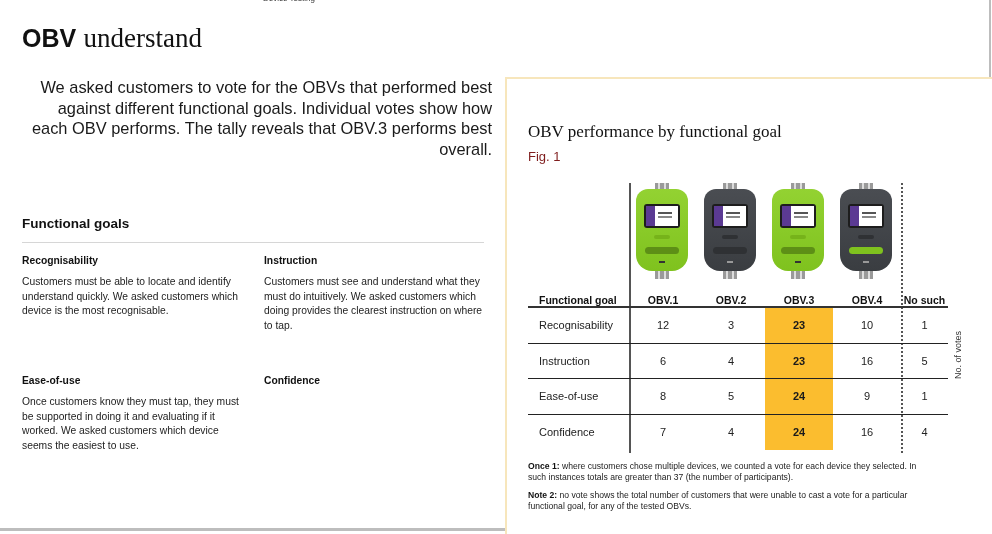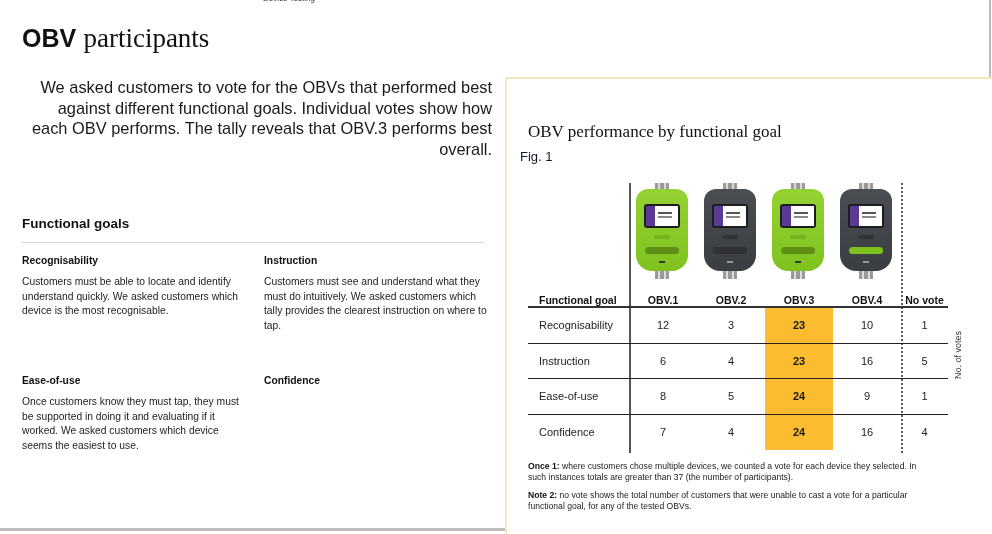--- a/index.html
+++ b/index.html
@@ -48,21 +48,21 @@
       position: absolute; left: 505px; top: 77px; width: 500px; height: 470px;
       background: #fff;
       border-top: 2px solid #f7e6bc;
       border-left: 2px solid #f7e6bc;
     }
     .fig-title {
       position: absolute; left: 21px; top: 43px; font-family: "Liberation Serif", serif;
       font-size: 17px; color: #111;
     }
     .fig-num {
-      position: absolute; left: 13px; top: 70px; font-size: 13px; color: #0f172a;
+      position: absolute; left: 21px; top: 70px; font-size: 13px; color: #7f1d1d;
     }
 
     .vline {
       position: absolute; left: 122px; top: 104px; width: 2px; height: 270px; background: #555;
     }
     .dotline {
       position: absolute; left: 394px; top: 104px; width: 0; height: 270px;
       border-left: 2px dotted #555;
     }
 
@@ -135,35 +135,35 @@
     .notes b { font-weight: bold; color: #111; }
   </style>
 </head>
 <body>
 
 <div class="page">
   <div class="crumb">Device Testing</div>
 
   <h1 class="page-title">
     <span class="bold">OBV</span>
-    <span class="serif">participants</span>
+    <span class="serif">understand</span>
   </h1>
 
   <p class="intro">We asked customers to vote for the OBVs that performed best against different functional goals. Individual votes show how each OBV performs. The tally reveals that OBV.3 performs best overall.</p>
 
   <h3 class="goals-heading">Functional goals</h3>
   <div class="goals-rule"></div>
 
   <div class="goal g1">
     <h4>Recognisability</h4>
     <p>Customers must be able to locate and identify understand quickly. We asked customers which device is the most recognisable.</p>
   </div>
   <div class="goal g2">
     <h4>Instruction</h4>
-    <p>Customers must see and understand what they must do intuitively. We asked customers which tally provides the clearest instruction on where to tap.</p>
+    <p>Customers must see and understand what they must do intuitively. We asked customers which doing provides the clearest instruction on where to tap.</p>
   </div>
   <div class="goal g3">
     <h4>Ease-of-use</h4>
     <p>Once customers know they must tap, they must be supported in doing it and evaluating if it worked. We asked customers which device seems the easiest to use.</p>
   </div>
   <div class="goal g4">
     <h4>Confidence</h4>
   </div>
 </div>
 
@@ -235,21 +235,21 @@
     <div class="pole-bot"></div>
   </div>
 
   <div class="tbl">
     <div class="hdr">
       <div class="cell c-goal">Functional goal</div>
       <div class="cell c-num">OBV.1</div>
       <div class="cell c-num">OBV.2</div>
       <div class="cell c-num">OBV.3</div>
       <div class="cell c-num">OBV.4</div>
-      <div class="cell c-nv">No vote</div>
+      <div class="cell c-nv">No such</div>
     </div>
 
     <div class="row">
       <div class="c-goal">Recognisability</div>
       <div class="c-num">12</div>
       <div class="c-num">3</div>
       <div class="c-num highlight">23</div>
       <div class="c-num">10</div>
       <div class="c-nv">1</div>
     </div>

